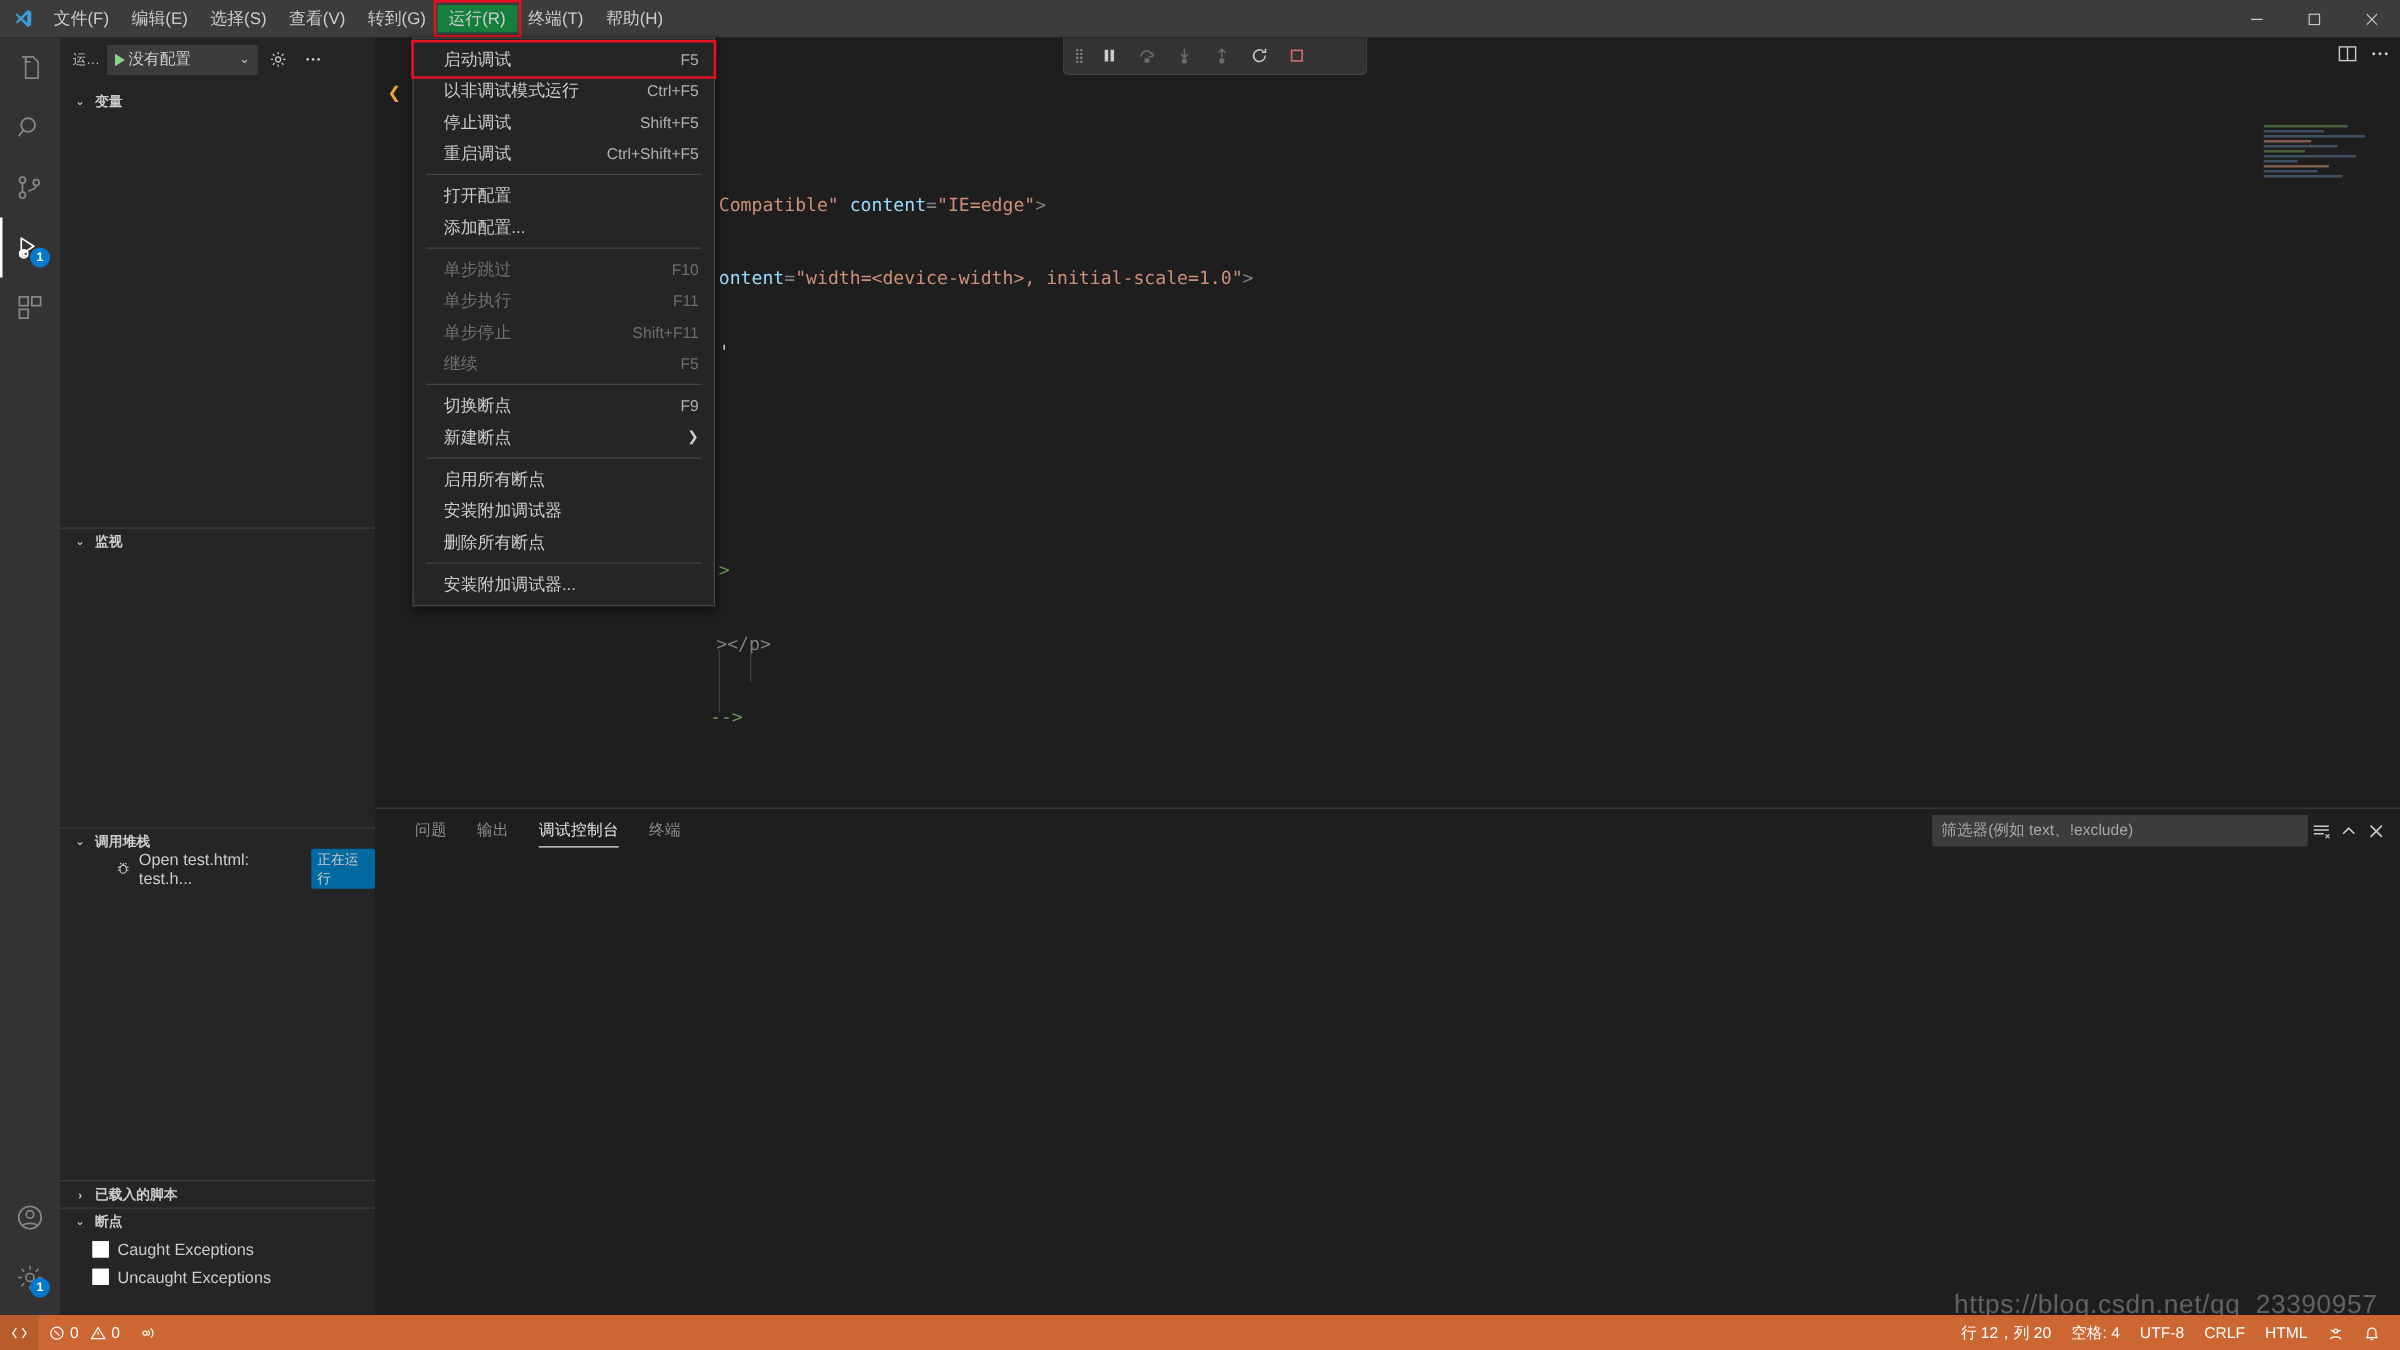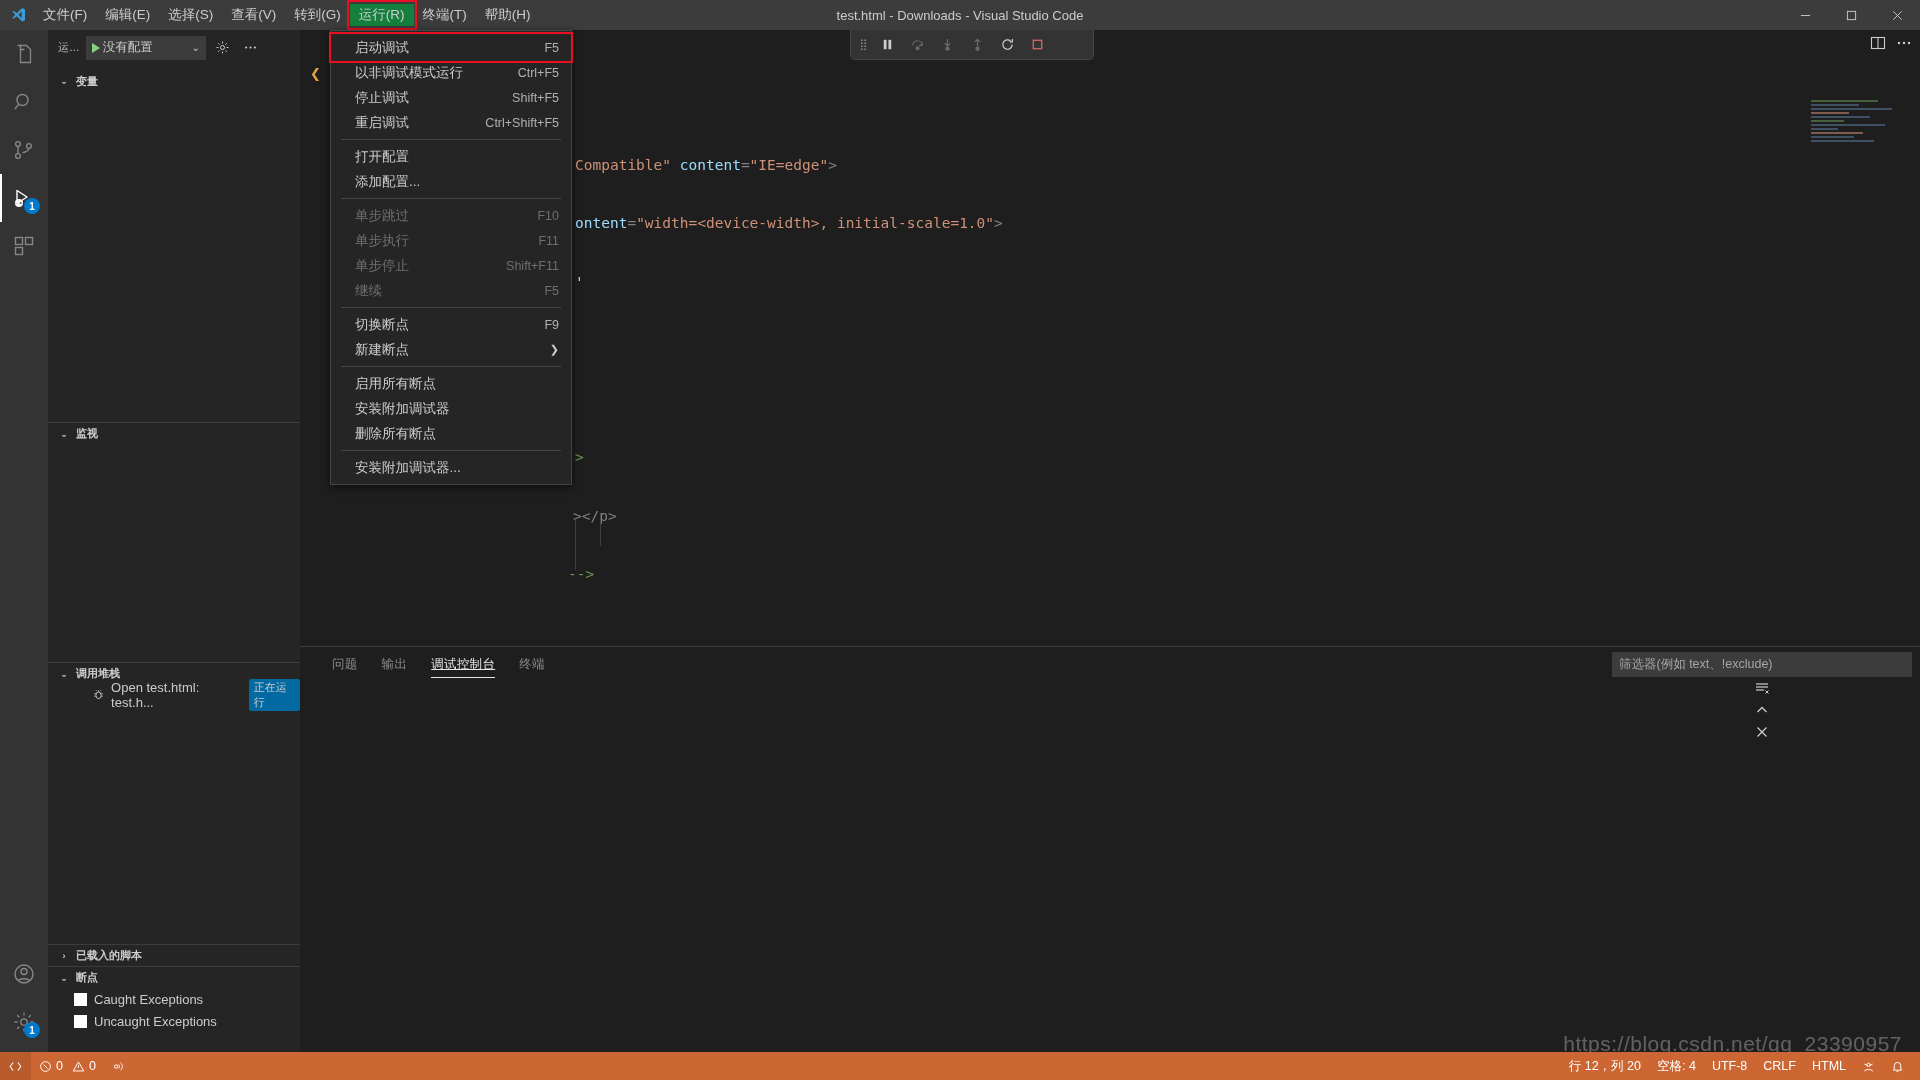--- a/index.html
+++ b/index.html
@@ -159,25 +159,25 @@
   
   .panel {
     position: absolute; left: 300px; top: 646px; right: 0; height: 522px;
     background: #1e1e1e; border-top: 1px solid #3c3c3c;
   }
   .panel-tabs { height: 35px; display: flex; align-items: center; padding-left: 20px; gap: 0px; }
   .panel-tab {
     font-size: 12.5px; color: #8c8c8c; padding: 0 12px; height: 35px;
     display: flex; align-items: center; position: relative; letter-spacing: .3px;
   }
-  .panel-tab.active { color: #e7e7e7; text-decoration: underline; }
+  .panel-tab.active { color: #e7e7e7; }
   .panel-tab.active::after {
     content: ""; position: absolute; left: 12px; right: 12px; bottom: 4px; height: 1px; background: #e7e7e7;
   }
-  .panel-right { position: absolute; right: 8px; top: 5px; display: flex; align-items: center; gap: 0; flex-direction: column; }
+  .panel-right { position: absolute; right: 8px; top: 5px; display: flex; align-items: center; gap: 0; }
   .filter-input {
     width: 300px; height: 25px; background: #3c3c3c; border: 1px solid #3c3c3c;
     color: #a6a6a6; font-size: 12.5px; padding: 0 6px; display:flex; align-items:center;
   }
   .panel-ic { width: 22px; height: 22px; display: flex; align-items: center; justify-content: center; color: #cccccc; }
   .panel-ic svg { width: 16px; height: 16px; }
   .panel-left-chev { position: absolute; left: 10px; bottom: 12px; color: #cccccc; font-size: 13px; }
 
   
   .statusbar {
@@ -247,21 +247,20 @@
       <div class="menu-top active hl-box">
           <span>运行(R)</span>
         </div>
       <div class="menu-top">
           <span>终端(T)</span>
         </div>
       <div class="menu-top">
           <span>帮助(H)</span>
         </div>
     </div>
-    <div class="title-center">test.html - Downloads - Visual Studio Code</div>
     <div class="win-controls">
       <div class="win-btn">
         <svg viewBox="0 0 12 12" stroke="#ccc" stroke-width="1" fill="none">
             <line x1="1" y1="6" x2="11" y2="6"></line>
           </svg>
       </div>
       <div class="win-btn">
         <svg viewBox="0 0 12 12" stroke="#ccc" stroke-width="1" fill="none">
             <rect x="1.5" y="1.5" width="9" height="9"></rect>
           </svg>

